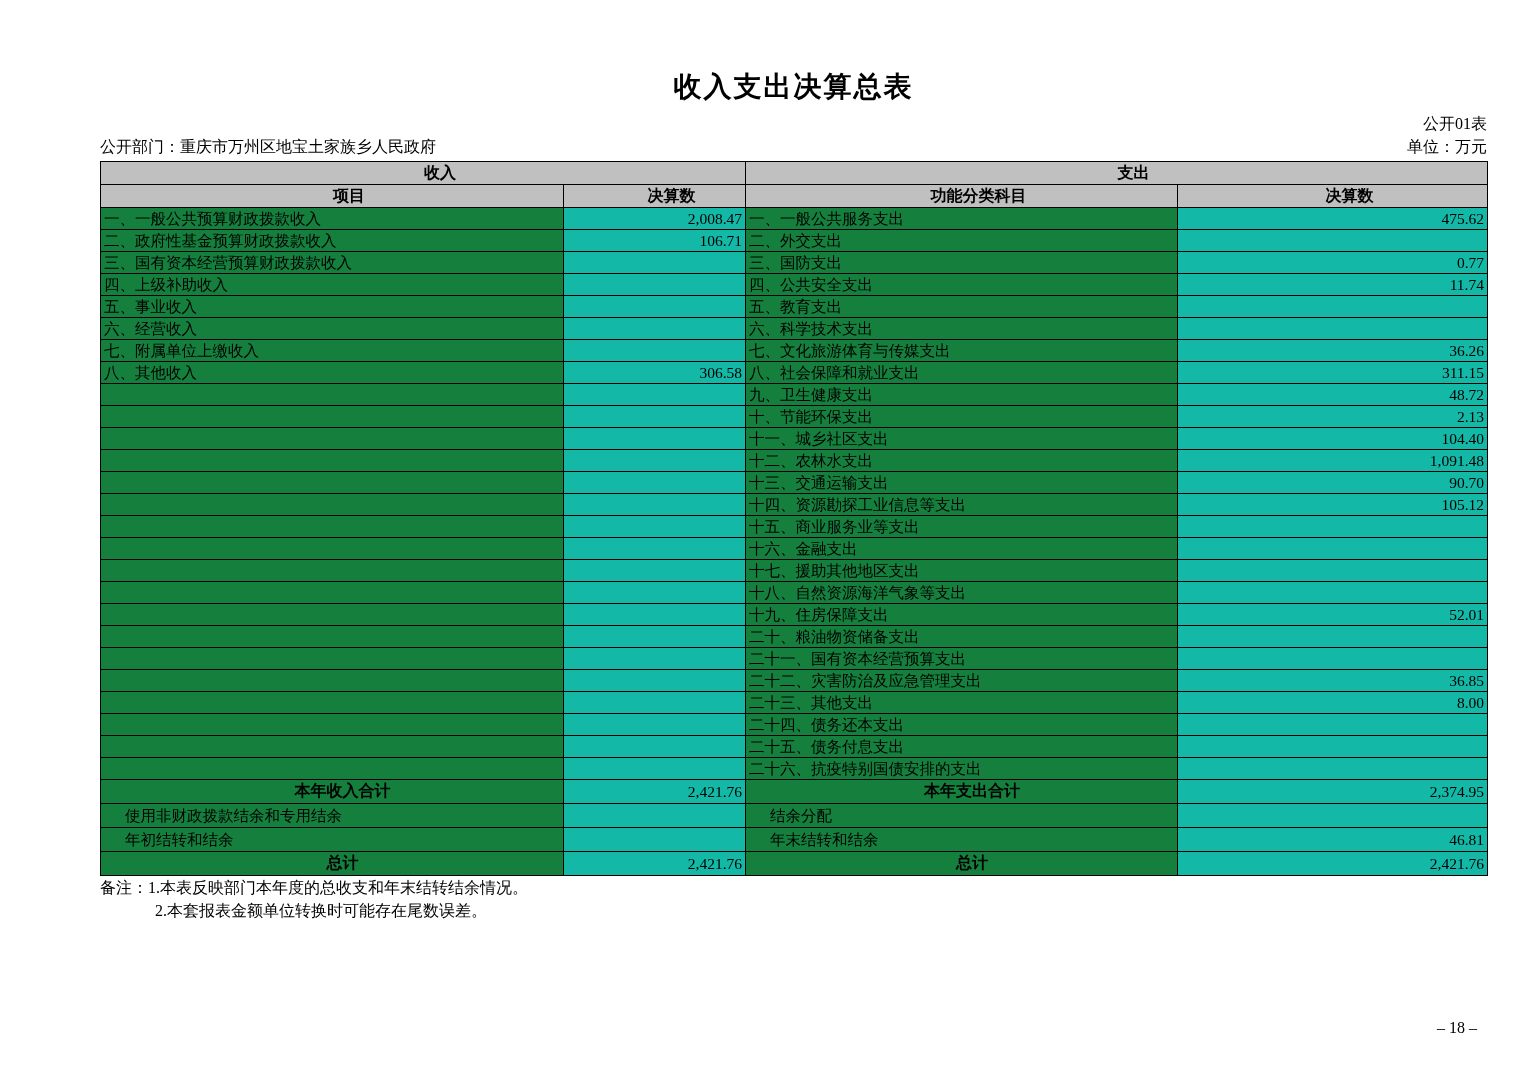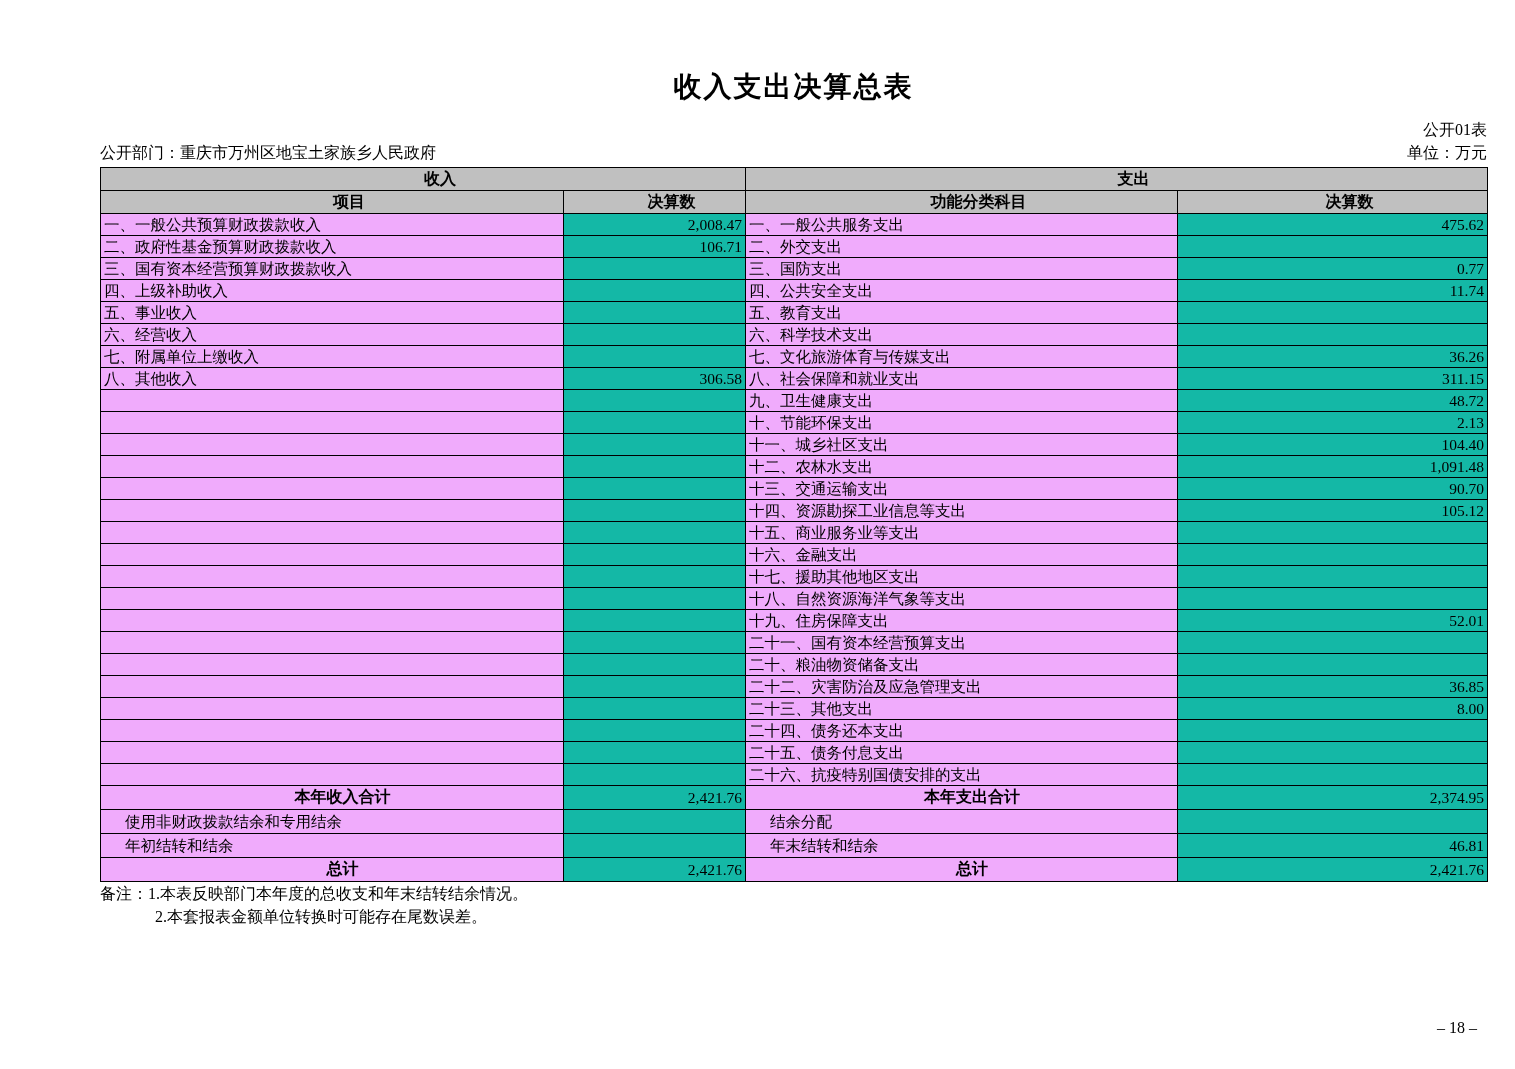--- a/index.html
+++ b/index.html
@@ -29,21 +29,21 @@
     text-align: center;
     font-size: 28px;
     font-weight: bold;
     letter-spacing: 2px;
     line-height: 34px;
   }
   .table-label-line {
     text-align: right;
     font-size: 16px;
     line-height: 20px;
-    margin-top: 16px;
+    margin-top: 10px;
   }
   .meta-row {
     display: flex;
     justify-content: space-between;
     align-items: flex-end;
     font-size: 16px;
     line-height: 22px;
     margin-top: 2px;
   }
   table.budget {
@@ -64,21 +64,21 @@
   }
   table.budget th {
     background: #c0c0c0;
     font-weight: bold;
     text-align: center;
     height: 23px;
     font-size: 16px;
     padding-left: 37px;
   }
   table.budget td.lbl {
-    background: #f0abfc;
+    background: #15803d;
     text-align: left;
     height: 22px;
   }
   table.budget td.val {
     background: #14b8a6;
     text-align: right;
     height: 22px;
   }
   table.budget tr.sum td { height: 24px; padding-left: 24px; }
   table.budget td.em {
@@ -245,27 +245,27 @@
           </tr>
           <tr>
             <td class="lbl"></td>
             <td class="val"></td>
             <td class="lbl">十九、住房保障支出</td>
             <td class="val">52.01</td>
           </tr>
           <tr>
             <td class="lbl"></td>
             <td class="val"></td>
+            <td class="lbl">二十、粮油物资储备支出</td>
+            <td class="val"></td>
+          </tr>
+          <tr>
+            <td class="lbl"></td>
+            <td class="val"></td>
             <td class="lbl">二十一、国有资本经营预算支出</td>
-            <td class="val"></td>
-          </tr>
-          <tr>
-            <td class="lbl"></td>
-            <td class="val"></td>
-            <td class="lbl">二十、粮油物资储备支出</td>
             <td class="val"></td>
           </tr>
           <tr>
             <td class="lbl"></td>
             <td class="val"></td>
             <td class="lbl">二十二、灾害防治及应急管理支出</td>
             <td class="val">36.85</td>
           </tr>
           <tr>
             <td class="lbl"></td>

